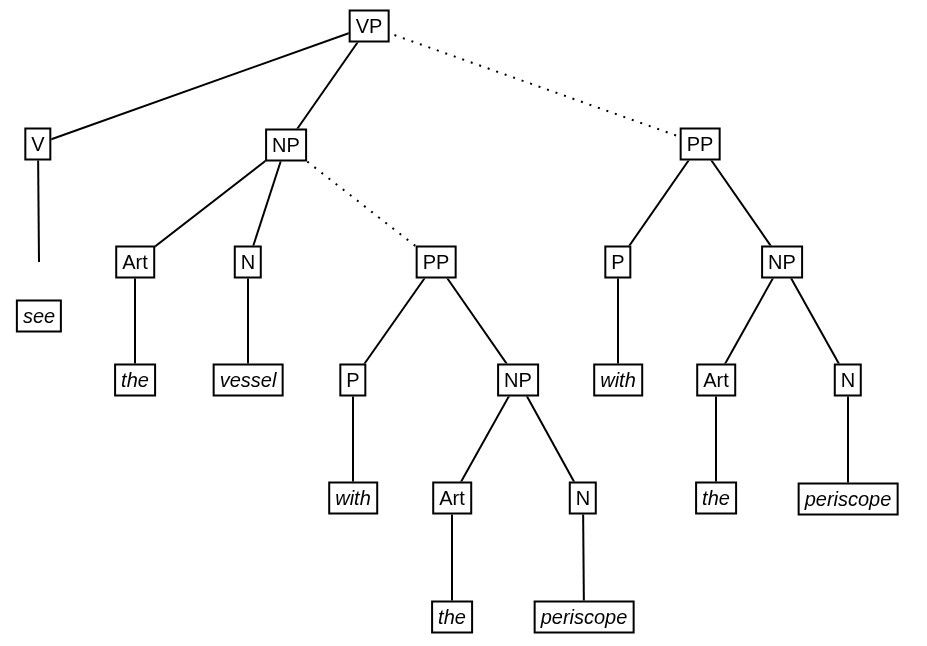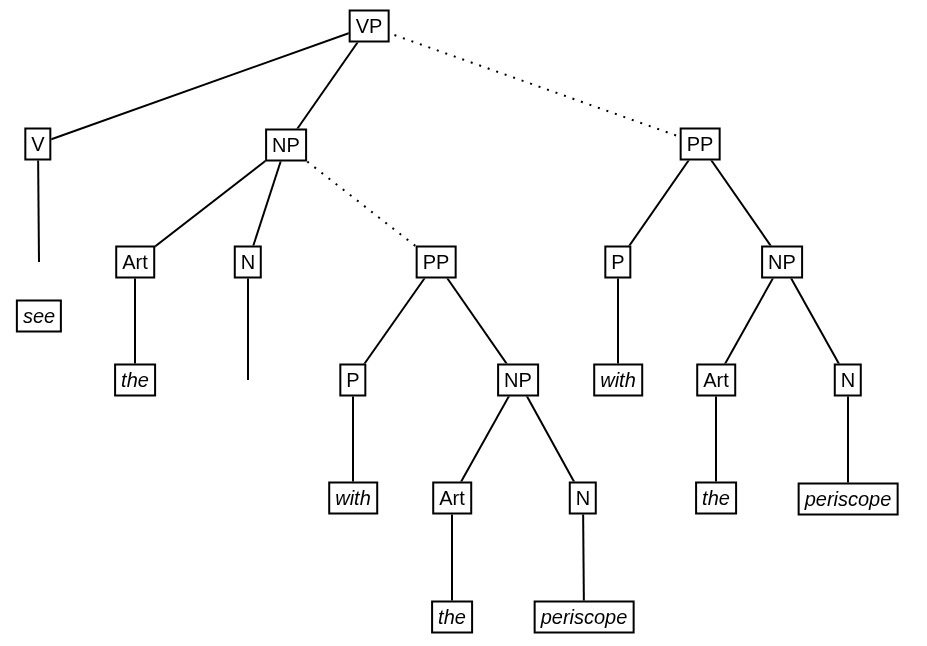--- a/index.html
+++ b/index.html
@@ -82,20 +82,21 @@
     <div class="tree-node" style="left: 38px; top: 144px;">V</div>
     <div class="tree-node" style="left: 286px; top: 145px;">NP</div>
     <div class="tree-node" style="left: 700px; top: 144px;">PP</div>
     <div class="tree-node terminal" style="left: 39px; top: 272px; margin-top: 44px;">see</div>
     <div class="tree-node" style="left: 135px; top: 262px;">Art</div>
     <div class="tree-node" style="left: 248px; top: 262px;">N</div>
     <div class="tree-node" style="left: 436px; top: 262px;">PP</div>
     <div class="tree-node" style="left: 618px; top: 262px;">P</div>
     <div class="tree-node" style="left: 782px; top: 262px;">NP</div>
     <div class="tree-node terminal" style="left: 135px; top: 380px;">the</div>
+    <div class="tree-node terminal" style="left: 248px; top: 380px;">vessel</div>
     <div class="tree-node" style="left: 353px; top: 380px;">P</div>
     <div class="tree-node" style="left: 518px; top: 380px;">NP</div>
     <div class="tree-node terminal" style="left: 618px; top: 380px;">with</div>
     <div class="tree-node" style="left: 716px; top: 380px;">Art</div>
     <div class="tree-node" style="left: 848px; top: 380px;">N</div>
     <div class="tree-node terminal" style="left: 353px; top: 498px;">with</div>
     <div class="tree-node" style="left: 452px; top: 498px;">Art</div>
     <div class="tree-node" style="left: 583px; top: 498px;">N</div>
     <div class="tree-node terminal" style="left: 716px; top: 498px;">the</div>
     <div class="tree-node terminal" style="left: 848px; top: 499px;">periscope</div>

